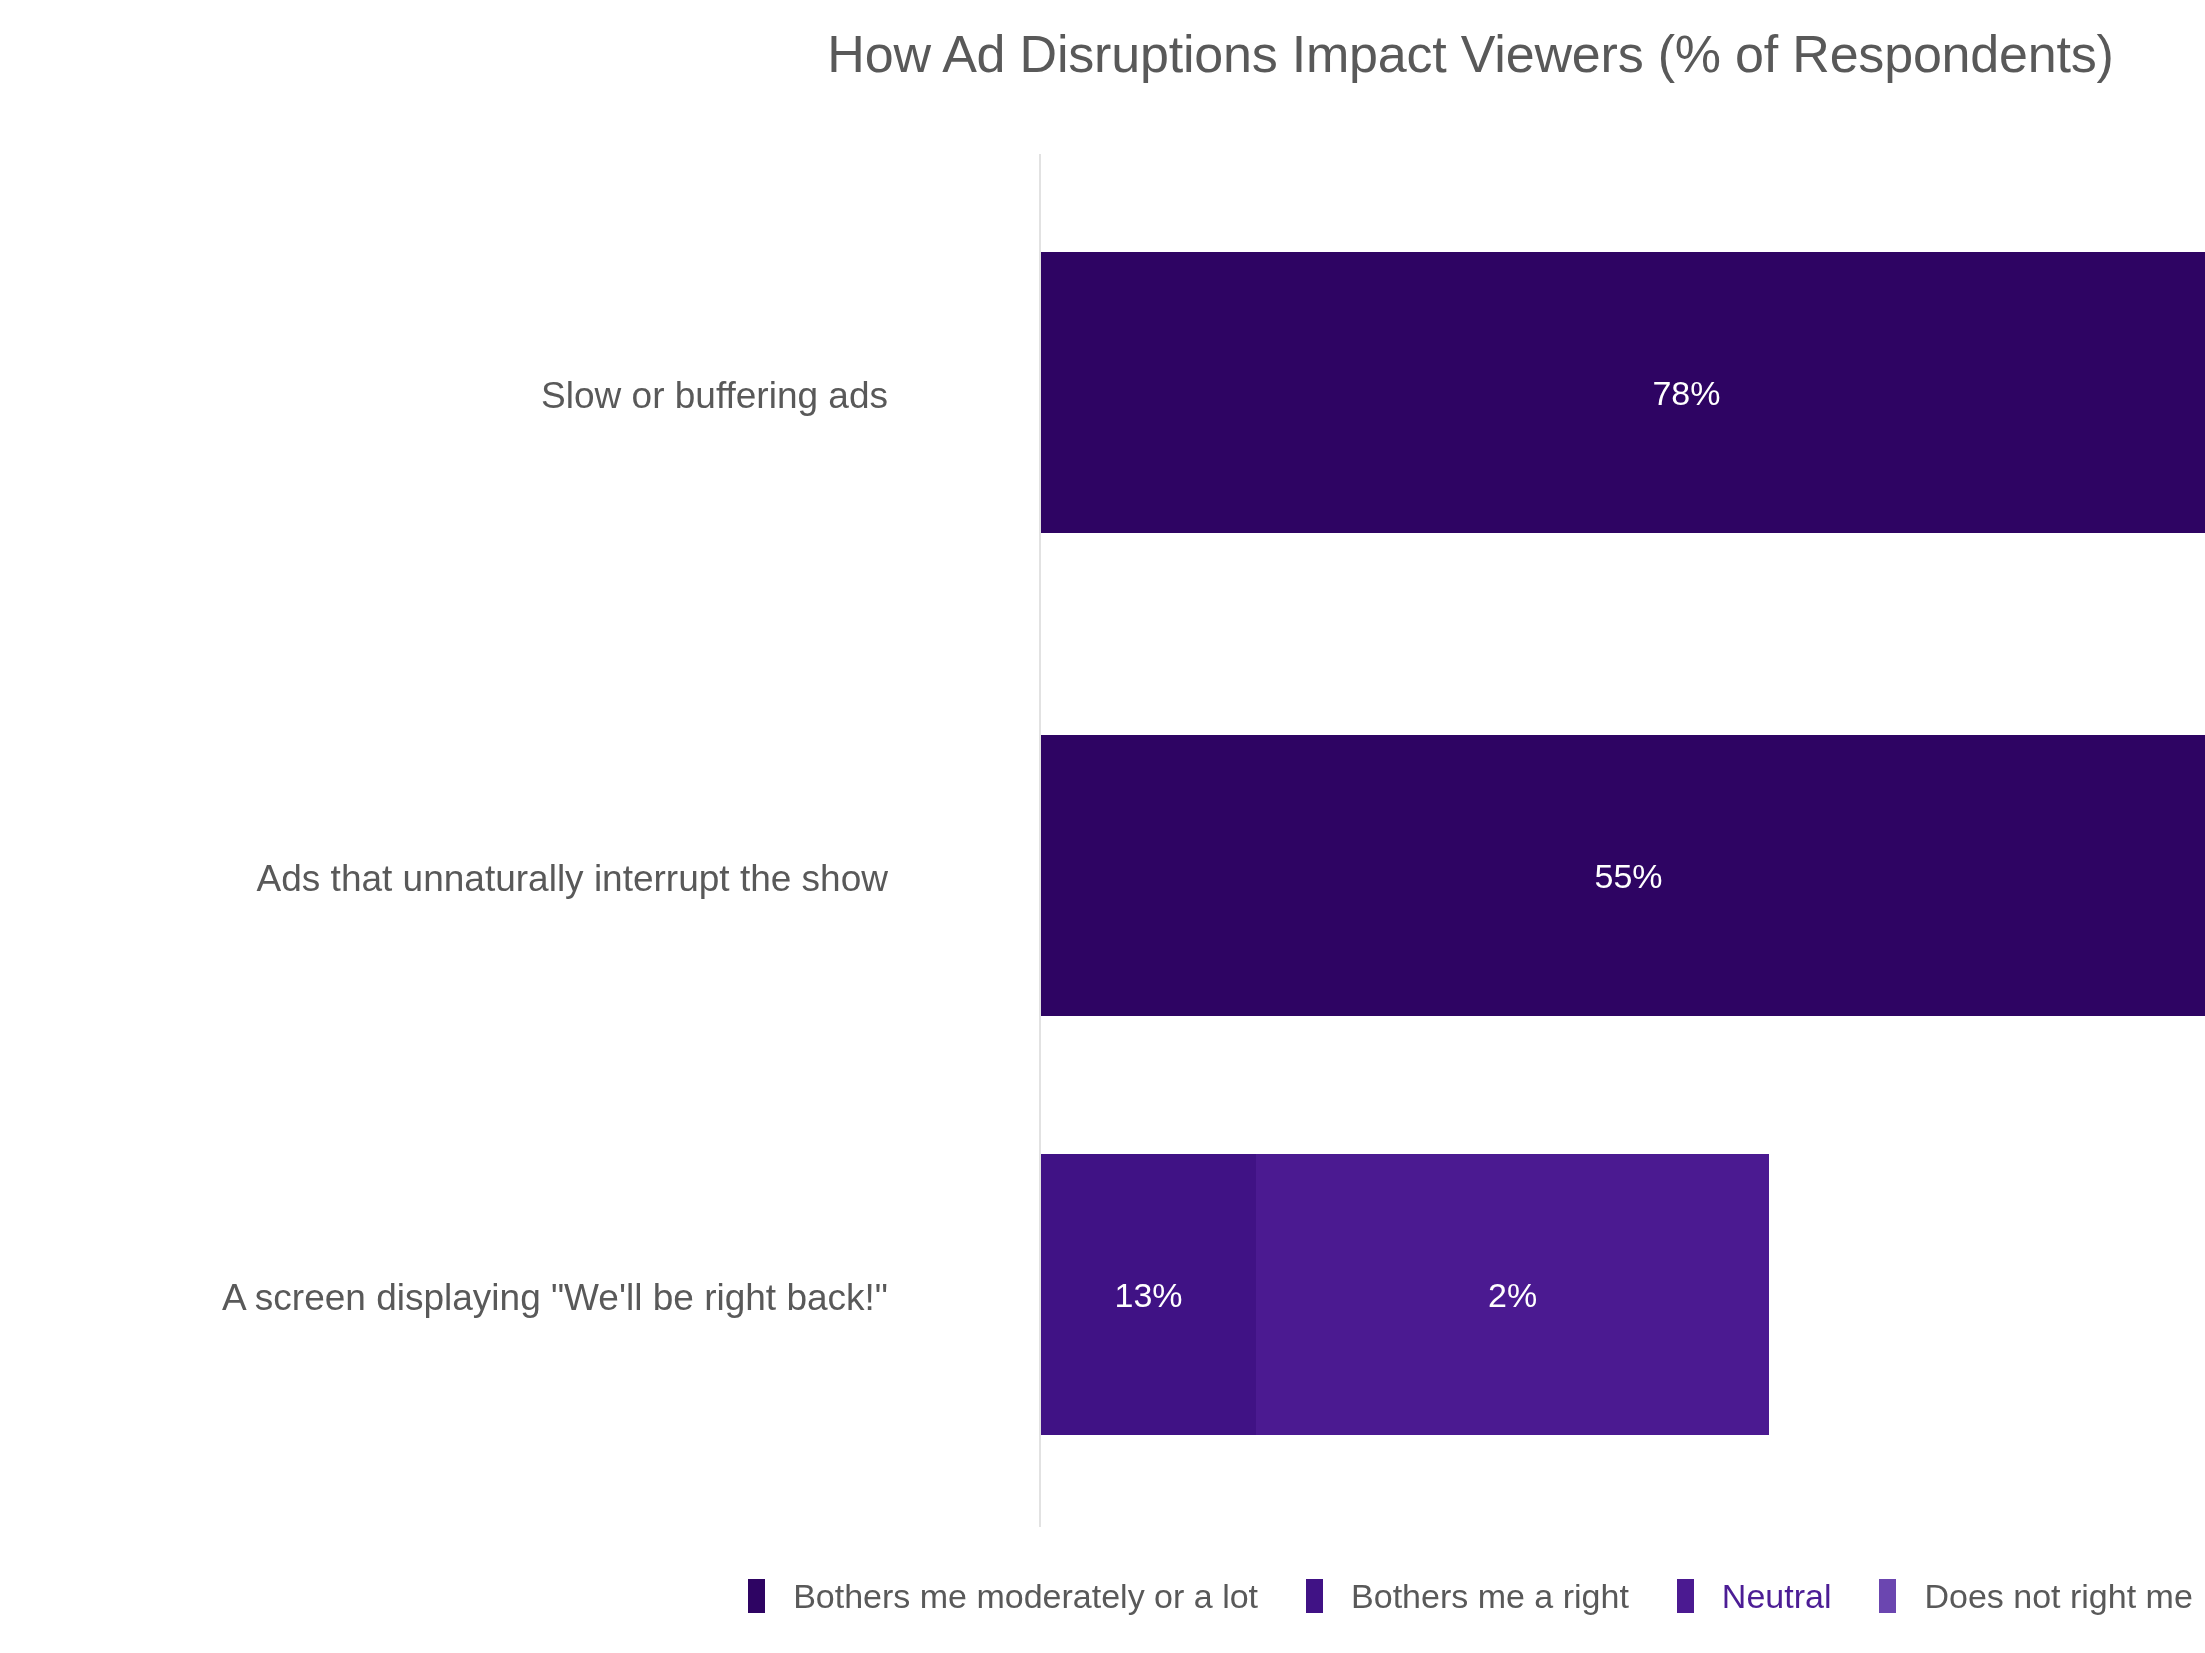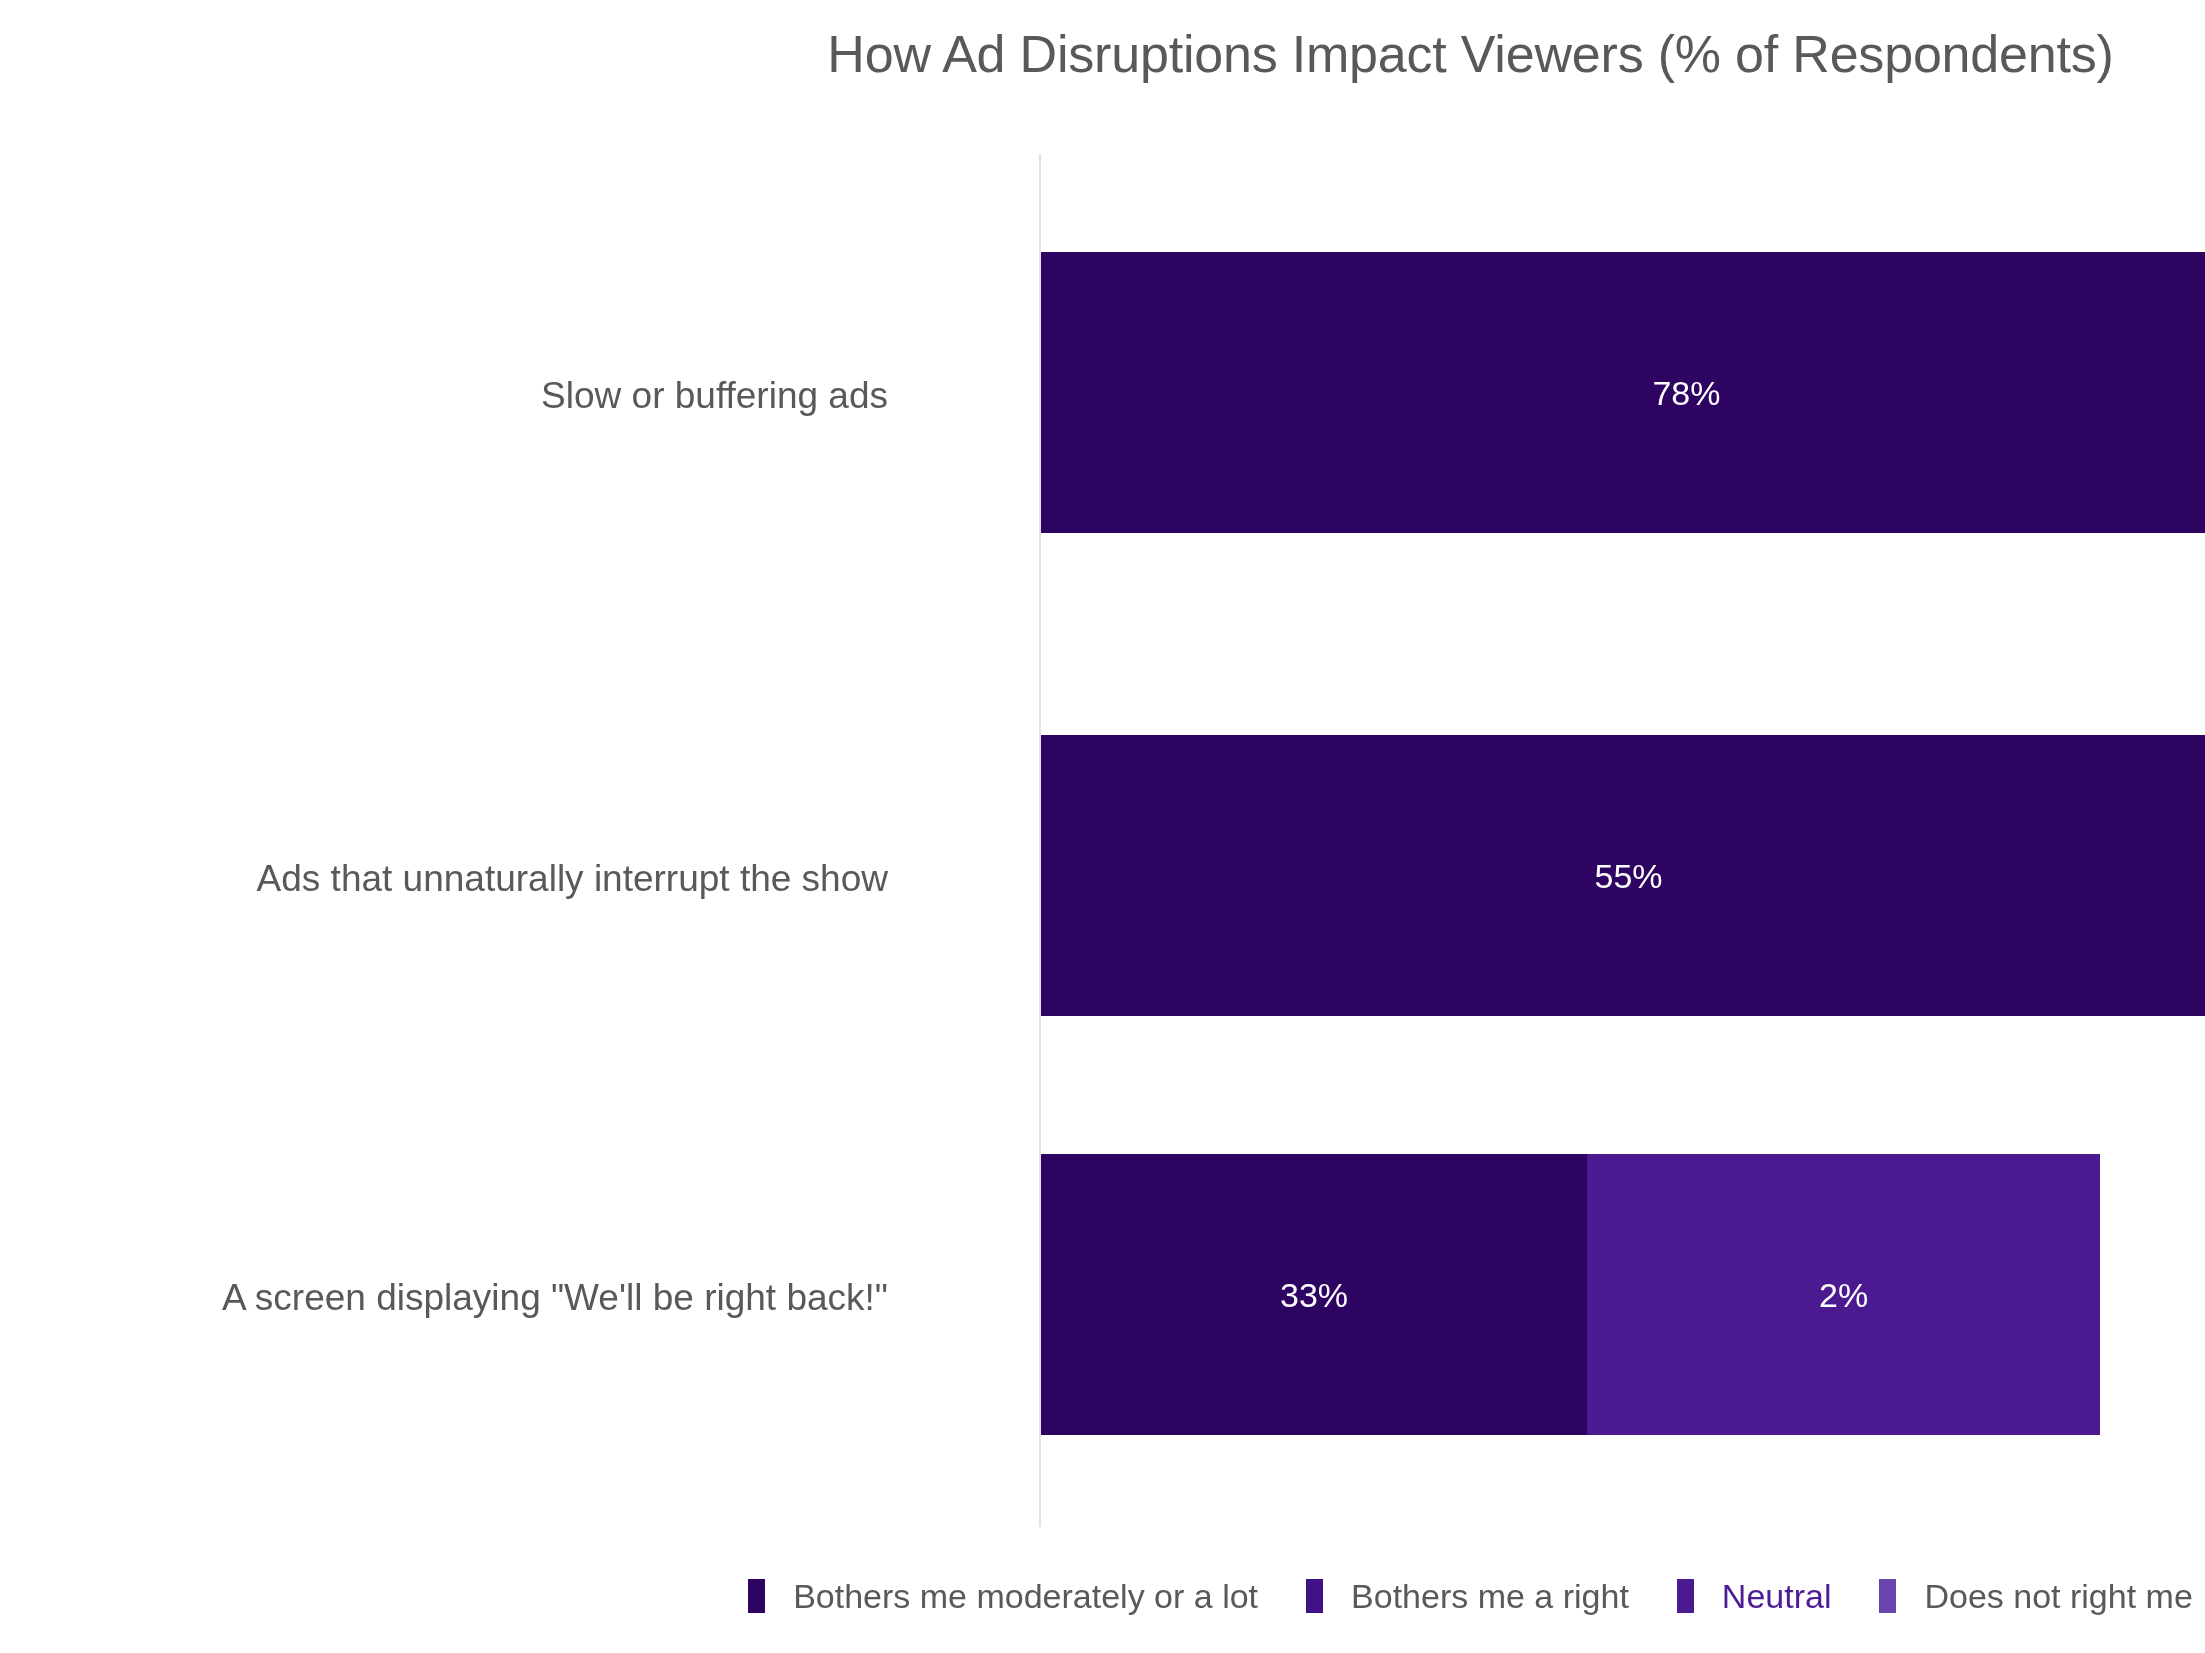--- a/index.html
+++ b/index.html
@@ -145,22 +145,22 @@
   </div>
 
   <div class="bar-row" id="bar-row-1">
     <div class="bar-seg" style="flex: 0 0 71%; background: rgb(46, 4, 99);">
       <span class="bar-seg-label" style="color: rgb(255, 255, 255);">55%</span>
     </div>
 
   </div>
 
   <div class="bar-row" id="bar-row-2">
-    <div class="bar-seg" style="flex: 0 0 33%; background: rgb(46, 4, 99);">
-      <span class="bar-seg-label" style="color: rgb(255, 255, 255);">33%</span>
+    <div class="bar-seg" style="flex: 0 0 13%; background: rgb(64, 18, 133);">
+      <span class="bar-seg-label" style="color: rgb(255, 255, 255);">13%</span>
     </div>
     <div class="bar-seg" style="flex: 0 0 31%; background: rgb(75, 26, 145);">
       <span class="bar-seg-label" style="color: rgb(255, 255, 255);">2%</span>
     </div>
 
   </div>
 
 </div>
 
 <div id="legend">

